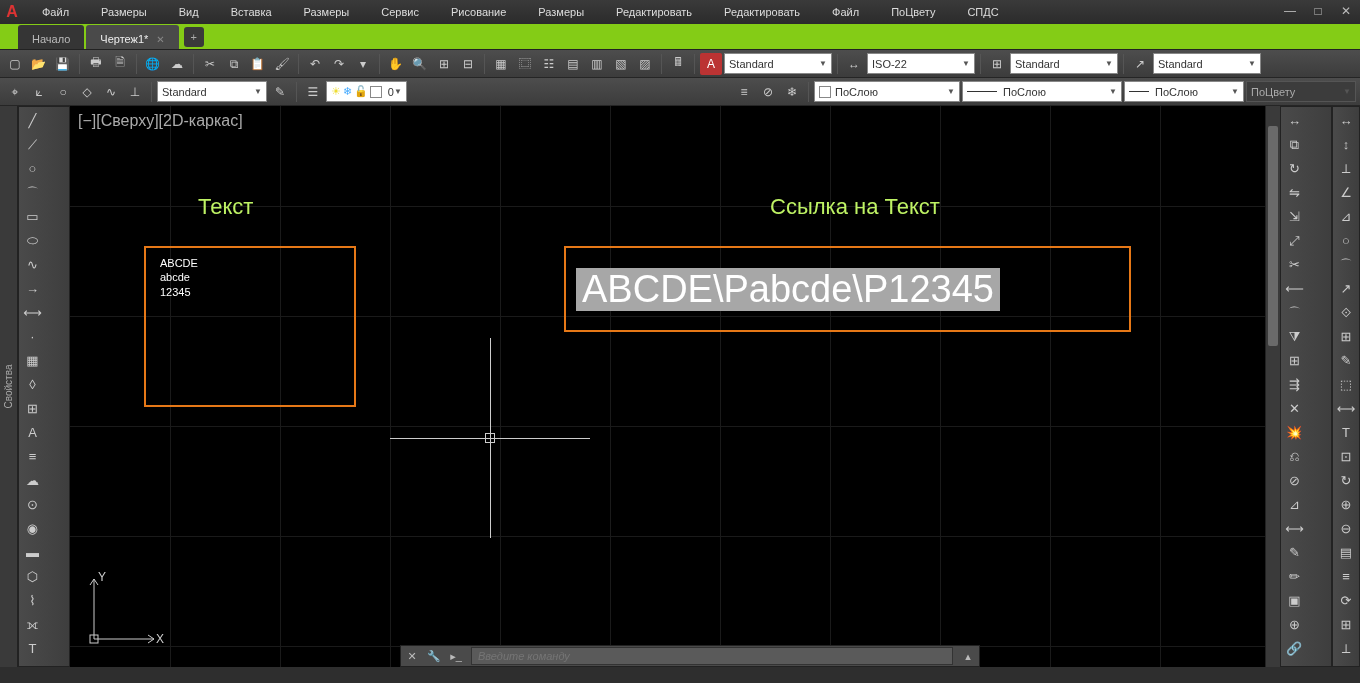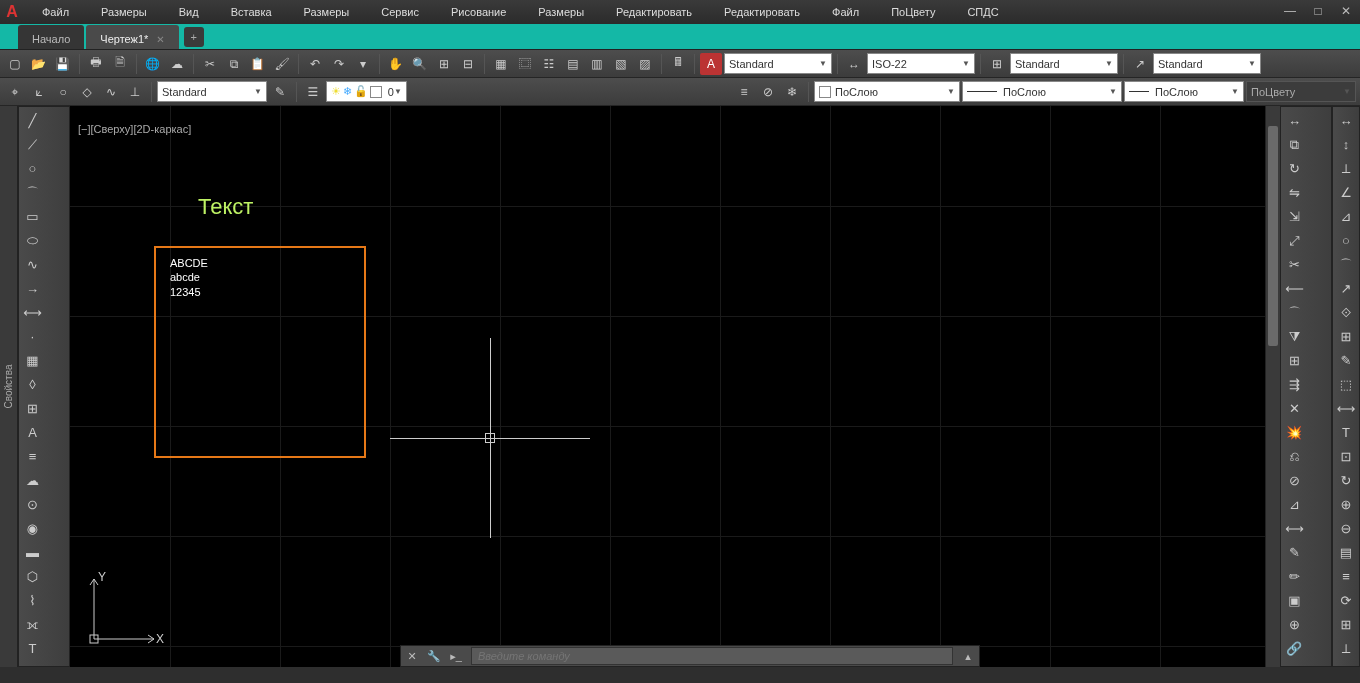--- a/index.html
+++ b/index.html
@@ -3,21 +3,21 @@
 <meta charset="utf-8">
 <style>
 *{box-sizing:border-box;margin:0;padding:0;font-family:"Segoe UI",Tahoma,sans-serif;font-size:11px;user-select:none}
 body{width:1360px;height:683px;background:#333;overflow:hidden;color:#ccc;position:relative}
 .titlebar{height:24px;background:linear-gradient(#3a3a3a,#2b2b2b);display:flex;align-items:center;position:relative}
 .app-icon{width:24px;height:24px;display:flex;align-items:center;justify-content:center;color:#d33;font-weight:bold;font-size:16px}
 .menubar{display:flex;gap:12px;padding-left:8px}
 .menu-item{padding:4px 10px;color:#ddd;cursor:pointer}
 .winctrl{position:absolute;right:0;top:0;display:flex}
 .winbtn{width:28px;height:22px;display:flex;align-items:center;justify-content:center;color:#bbb;font-size:12px}
-.tabs-row{height:26px;background:#14b8a6;display:flex;align-items:flex-end;padding-left:18px;border-bottom:1px solid #222}
+.tabs-row{height:26px;background:#84cc16;display:flex;align-items:flex-end;padding-left:18px;border-bottom:1px solid #222}
 .doc-tab{height:24px;padding:4px 14px 0;background:#353535;color:#bbb;margin-right:2px;border-radius:3px 3px 0 0;display:flex;align-items:center;gap:8px}
 .doc-tab.active{background:#4a4a4a;color:#eee}
 .tab-close{color:#888;font-size:10px}
 .tab-add{width:20px;height:20px;background:#3a3a3a;border-radius:3px;display:flex;align-items:center;justify-content:center;color:#aaa;margin-left:3px;margin-bottom:2px}
 .toolbar{height:28px;background:linear-gradient(#4d4d4d,#3c3c3c);border-bottom:1px solid #252525;display:flex;align-items:center;padding:0 4px;gap:2px}
 .tbtn{width:22px;height:22px;display:flex;align-items:center;justify-content:center;border:1px solid transparent;border-radius:2px;color:#ccc;font-size:12px}
 .tsep{width:1px;height:20px;background:#2a2a2a;border-right:1px solid #555;margin:0 3px}
 .tdrop{height:21px;background:#fff;color:#333;border:1px solid #888;padding:0 4px;display:flex;align-items:center;justify-content:space-between;min-width:108px}
 .tdrop .arr{color:#555;font-size:8px}
 .tdrop.dark{background:#3c3c3c;color:#aaa;border-color:#555}
@@ -25,21 +25,21 @@
 .swatch-box{width:12px;height:12px;border:1px solid #888;margin-right:4px;background:#fff;display:inline-block}
 .workspace{position:absolute;top:106px;left:0;right:0;bottom:16px;display:flex}
 .side-panel{width:18px;background:#3a3a3a;border-right:1px solid #222;display:flex;align-items:center;justify-content:center}
 .side-label{transform:rotate(-90deg);color:#aaa;font-size:10px;white-space:nowrap}
 .left-tools,.right-tools{background:linear-gradient(90deg,#4a4a4a,#3e3e3e);border:1px solid #222;display:flex;flex-direction:column;padding:2px;gap:1px}
 .left-tools{width:52px;flex-direction:row;flex-wrap:wrap;align-content:flex-start}
 .right-tools{width:52px;flex-direction:row;flex-wrap:wrap;align-content:flex-start}
 .toolbtn{width:23px;height:23px;display:flex;align-items:center;justify-content:center;color:#ccc;font-size:13px;border-radius:2px}
 .canvas{flex:1;background:#000;position:relative;overflow:hidden}
 .grid{position:absolute;inset:0;background-image:linear-gradient(#1a1a1a 1px,transparent 1px),linear-gradient(90deg,#1a1a1a 1px,transparent 1px);background-size:110px 110px;background-position:-10px -10px}
-.vp-label{position:absolute;top:17px;left:8px;color:#aaa;font-size:11px}
+.vp-label{position:absolute;top:6px;left:8px;color:#aaa;font-size:16px}
 .title-label{position:absolute;color:#bef264;font-size:22px;font-family:Arial}
 .text-box{position:absolute;border:2px solid #e67817}
 .mtext{color:#fff;font-family:Arial;font-size:40px;line-height:1.3;padding:8px 14px}
 .field-text{color:#fff;font-family:Arial;font-size:38px;background:#a7a7a7;padding:0 6px;margin:10px}
 .crosshair{position:absolute;pointer-events:none}
 .crosshair .h{position:absolute;height:1px;background:#ccc;width:200px;top:0;left:-100px}
 .crosshair .v{position:absolute;width:1px;background:#ccc;height:200px;left:0;top:-100px}
 .crosshair .box{position:absolute;width:10px;height:10px;border:1px solid #ccc;top:-5px;left:-5px}
 .ucs{position:absolute;left:14px;bottom:18px}
 .ucs-line{stroke:#ccc;stroke-width:1;fill:none}
@@ -237,29 +237,33 @@
       <div class="toolbtn">⟗</div>
       <div class="toolbtn">T</div>
       <div class="toolbtn">A</div>
     </div>
 
   <div class="canvas">
     <div class="grid"></div>
     <div class="vp-label">[−][Сверху][2D-каркас]</div>
 
     <div class="title-label" style="top:88px;left:128px">Текст</div>
-
-    <div class="text-box" style="top:140px;left:84px;width:212px;height:212px">
+    <div class="title-label" style="top:88px;left:700px">Ссылка на Текст</div>
+
+    <div class="text-box" style="top:140px;left:74px;width:212px;height:161px">
       <div class="mtext">
         <div>ABCDE</div>
         <div>abcde</div>
         <div>12345</div>
       </div>
     </div>
 
+    <div class="text-box" style="top:140px;left:494px;width:567px;height:86px;display:flex;align-items:center">
+      <div class="field-text">ABCDE\Pabcde\P12345</div>
+    </div>
 
     <div class="crosshair" style="top:332px;left:420px">
       <div class="h"></div>
         <div class="v"></div>
         <div class="box"></div>
     </div>
 
     <svg class="ucs" width="80" height="80">
       <line class="ucs-line" x1="10" y1="70" x2="70" y2="70"></line>
       <line class="ucs-line" x1="10" y1="70" x2="10" y2="10"></line>

